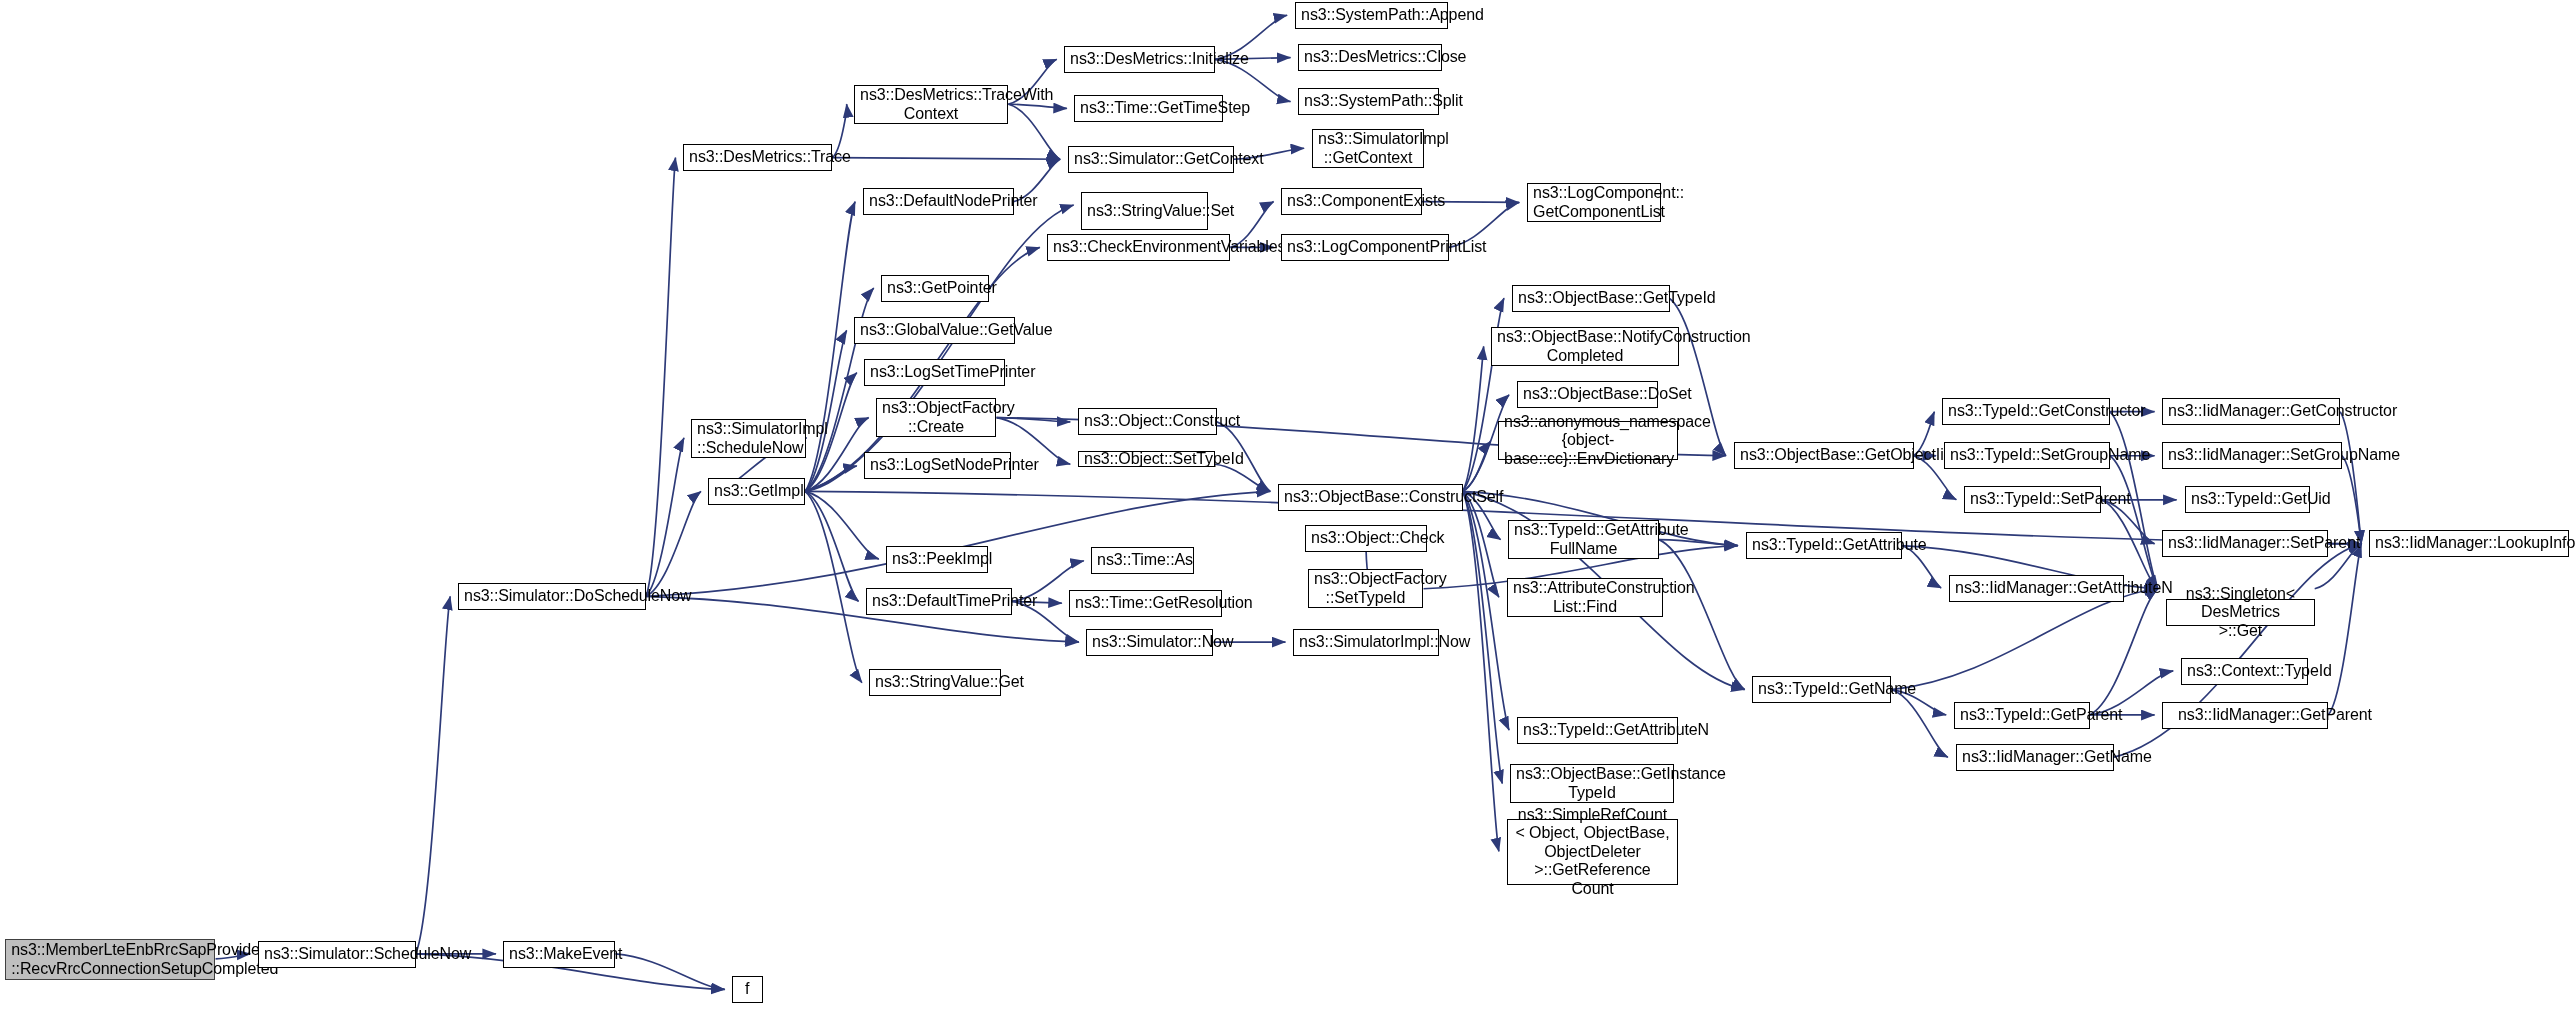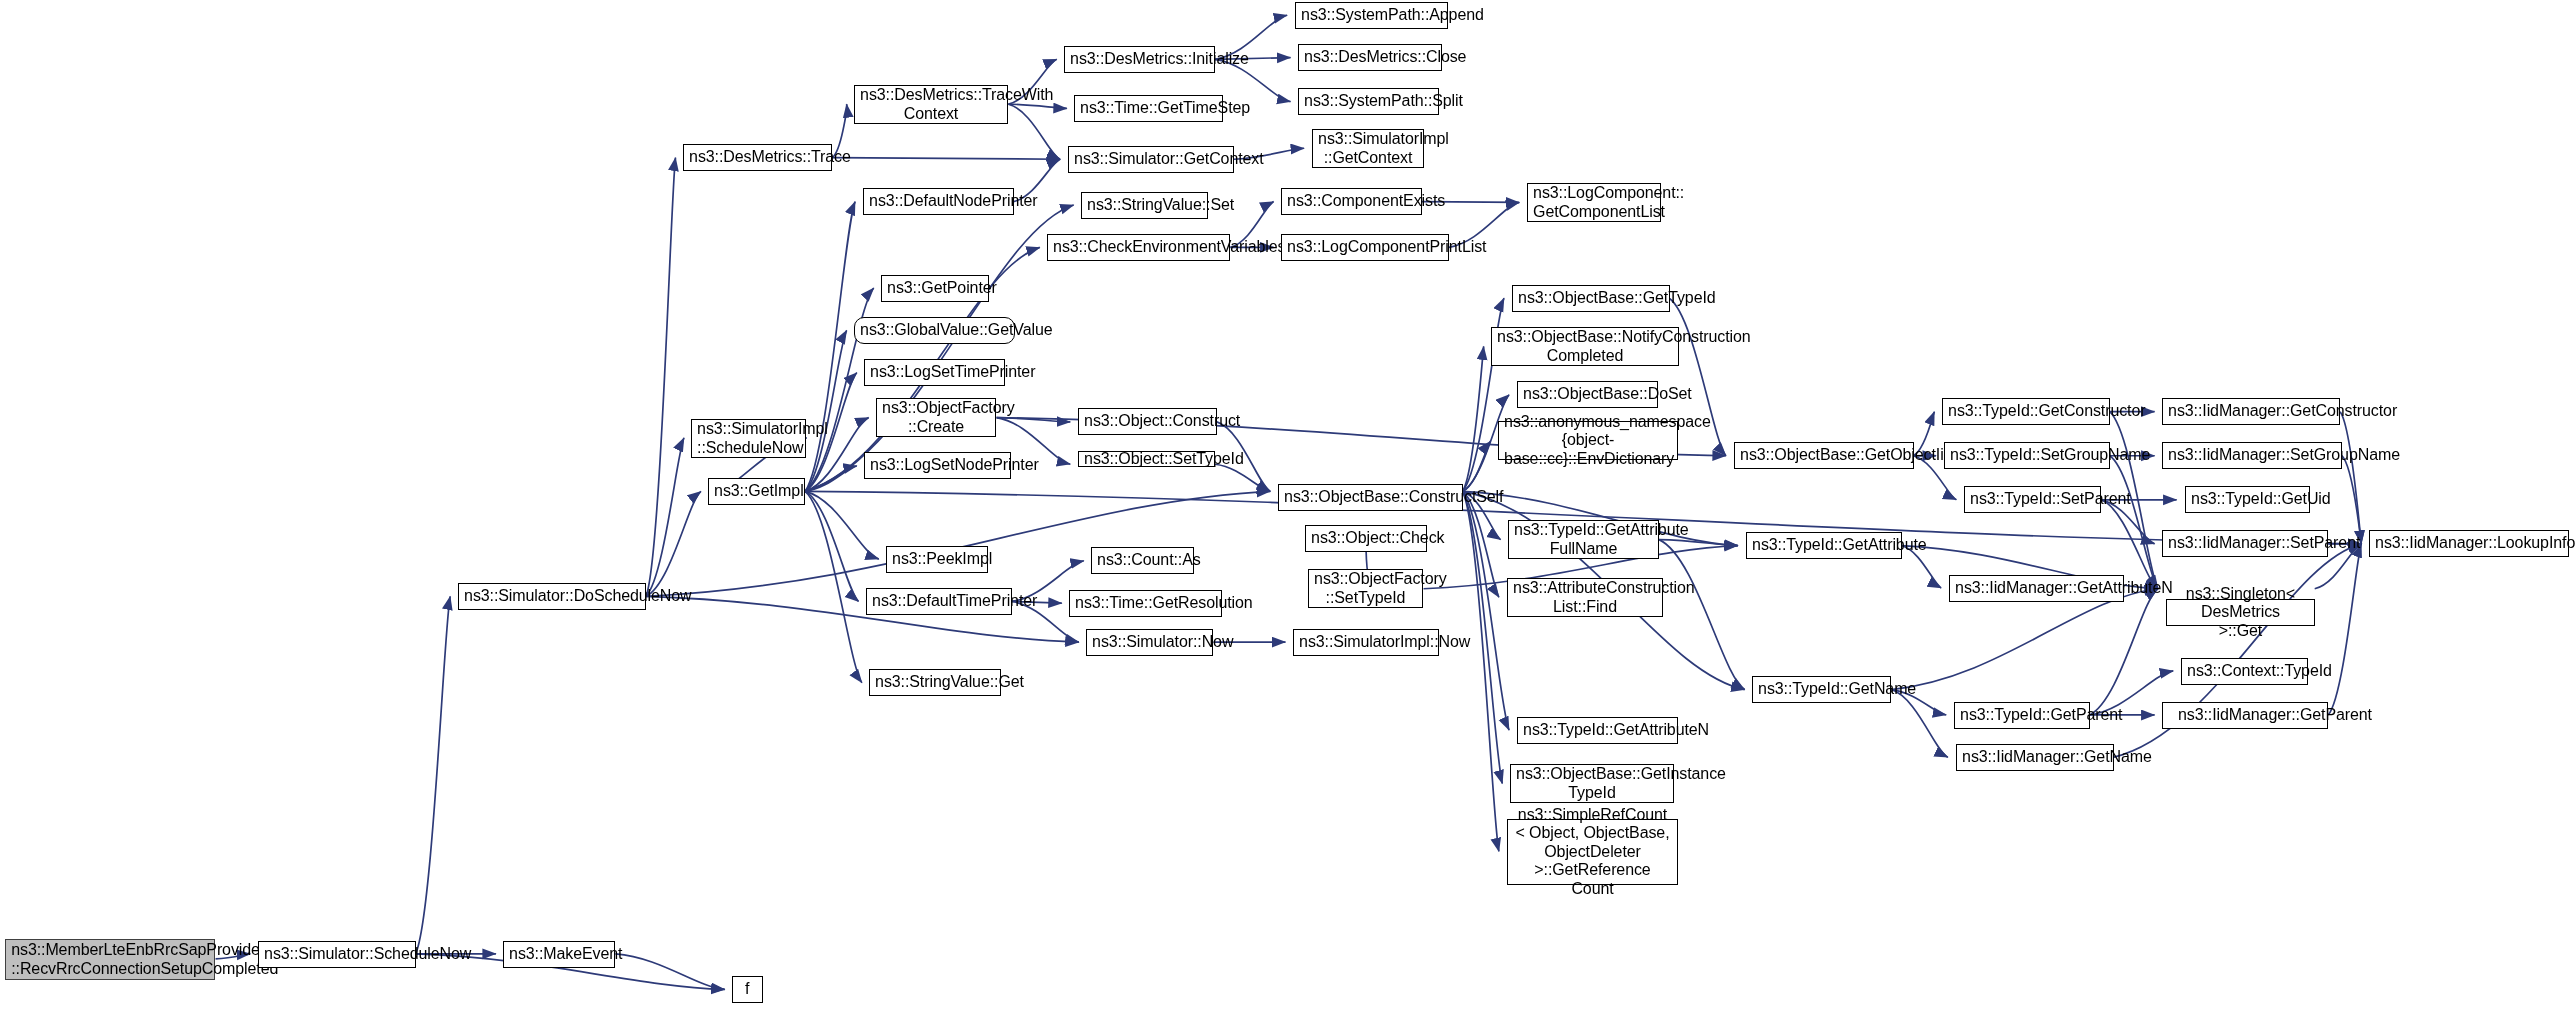--- a/index.html
+++ b/index.html
@@ -163,37 +163,37 @@
 Context</span></div>
       <div class="node" style="left: 1064px; top: 46px; width: 151px; height: 27px;"><span class="node-label">ns3::DesMetrics::Initialize</span></div>
       <div class="node" style="left: 1295px; top: 1.7px; width: 153px; height: 27px;"><span class="node-label">ns3::SystemPath::Append</span></div>
       <div class="node" style="left: 1298px; top: 44px; width: 144px; height: 27px;"><span class="node-label">ns3::DesMetrics::Close</span></div>
       <div class="node" style="left: 1298px; top: 88px; width: 141px; height: 27px;"><span class="node-label">ns3::SystemPath::Split</span></div>
       <div class="node" style="left: 1074px; top: 95px; width: 149px; height: 27px;"><span class="node-label">ns3::Time::GetTimeStep</span></div>
       <div class="node" style="left: 1068px; top: 146px; width: 166px; height: 27px;"><span class="node-label">ns3::Simulator::GetContext</span></div>
       <div class="node" style="left: 1312px; top: 129px; width: 112px; height: 39px;"><span class="node-label">ns3::SimulatorImpl
 ::GetContext</span></div>
       <div class="node" style="left: 863px; top: 188px; width: 151px; height: 27px;"><span class="node-label">ns3::DefaultNodePrinter</span></div>
-      <div class="node" style="left: 1081px; top: 192px; width: 127px; height: 27px; justify-content: flex-end;"><span class="node-label">ns3::StringValue::Set</span></div>
+      <div class="node" style="left: 1081px; top: 192px; width: 127px; height: 38px; justify-content: flex-end;"><span class="node-label">ns3::StringValue::Set</span></div>
       <div class="node" style="left: 1281px; top: 188px; width: 141px; height: 27px;"><span class="node-label">ns3::ComponentExists</span></div>
       <div class="node" style="left: 1527px; top: 183px; width: 134px; height: 39px;"><span class="node-label">ns3::LogComponent::
 GetComponentList</span></div>
       <div class="node" style="left: 1047px; top: 234px; width: 183px; height: 27px;"><span class="node-label">ns3::CheckEnvironmentVariables</span></div>
       <div class="node" style="left: 1281px; top: 234px; width: 168px; height: 27px;"><span class="node-label">ns3::LogComponentPrintList</span></div>
       <div class="node" style="left: 881px; top: 275px; width: 108px; height: 27px;"><span class="node-label">ns3::GetPointer</span></div>
-      <div class="node" style="left: 854px; top: 317px; width: 161px; height: 27px; border-radius: 10px;"><span class="node-label">ns3::GlobalValue::GetValue</span></div>
+      <div class="node" style="left: 854px; top: 317px; width: 161px; height: 27px;"><span class="node-label">ns3::GlobalValue::GetValue</span></div>
       <div class="node" style="left: 864px; top: 359px; width: 141px; height: 27px;"><span class="node-label">ns3::LogSetTimePrinter</span></div>
       <div class="node" style="left: 876px; top: 398px; width: 120px; height: 39px;"><span class="node-label">ns3::ObjectFactory
 ::Create</span></div>
       <div class="node" style="left: 1078px; top: 408px; width: 139px; height: 27px;"><span class="node-label">ns3::Object::Construct</span></div>
       <div class="node" style="left: 1078px; top: 451px; width: 137px; height: 16px;"><span class="node-label">ns3::Object::SetTypeId</span></div>
       <div class="node" style="left: 864px; top: 452px; width: 147px; height: 27px;"><span class="node-label">ns3::LogSetNodePrinter</span></div>
       <div class="node" style="left: 886px; top: 546px; width: 102px; height: 27px;"><span class="node-label">ns3::PeekImpl</span></div>
       <div class="node" style="left: 866px; top: 588px; width: 146px; height: 27px;"><span class="node-label">ns3::DefaultTimePrinter</span></div>
-      <div class="node" style="left: 1091px; top: 547px; width: 103px; height: 27px;"><span class="node-label">ns3::Count::As</span></div>
+      <div class="node" style="left: 1091px; top: 547px; width: 103px; height: 27px;"><span class="node-label">ns3::Time::As</span></div>
       <div class="node" style="left: 1069px; top: 590px; width: 153px; height: 27px;"><span class="node-label">ns3::Time::GetResolution</span></div>
       <div class="node" style="left: 1086px; top: 629px; width: 127px; height: 27px; align-items: center;"><span class="node-label">ns3::Simulator::Now</span></div>
       <div class="node" style="left: 1293px; top: 629px; width: 146px; height: 27px;"><span class="node-label">ns3::SimulatorImpl::Now</span></div>
       <div class="node" style="left: 869px; top: 669px; width: 132px; height: 27px;"><span class="node-label">ns3::StringValue::Get</span></div>
       <div class="node" style="left: 1278px; top: 484px; width: 185px; height: 27px;"><span class="node-label">ns3::ObjectBase::ConstructSelf</span></div>
       <div class="node" style="left: 1512px; top: 285px; width: 158px; height: 27px;"><span class="node-label">ns3::ObjectBase::GetTypeId</span></div>
       <div class="node" style="left: 1491px; top: 327px; width: 188px; height: 39px;"><span class="node-label">ns3::ObjectBase::NotifyConstruction
 Completed</span></div>
       <div class="node" style="left: 1517px; top: 381px; width: 141px; height: 27px;"><span class="node-label">ns3::ObjectBase::DoSet</span></div>
       <div class="node" style="left: 1498px; top: 421px; width: 180px; height: 39px;"><span class="node-label">ns3::anonymous_namespace

